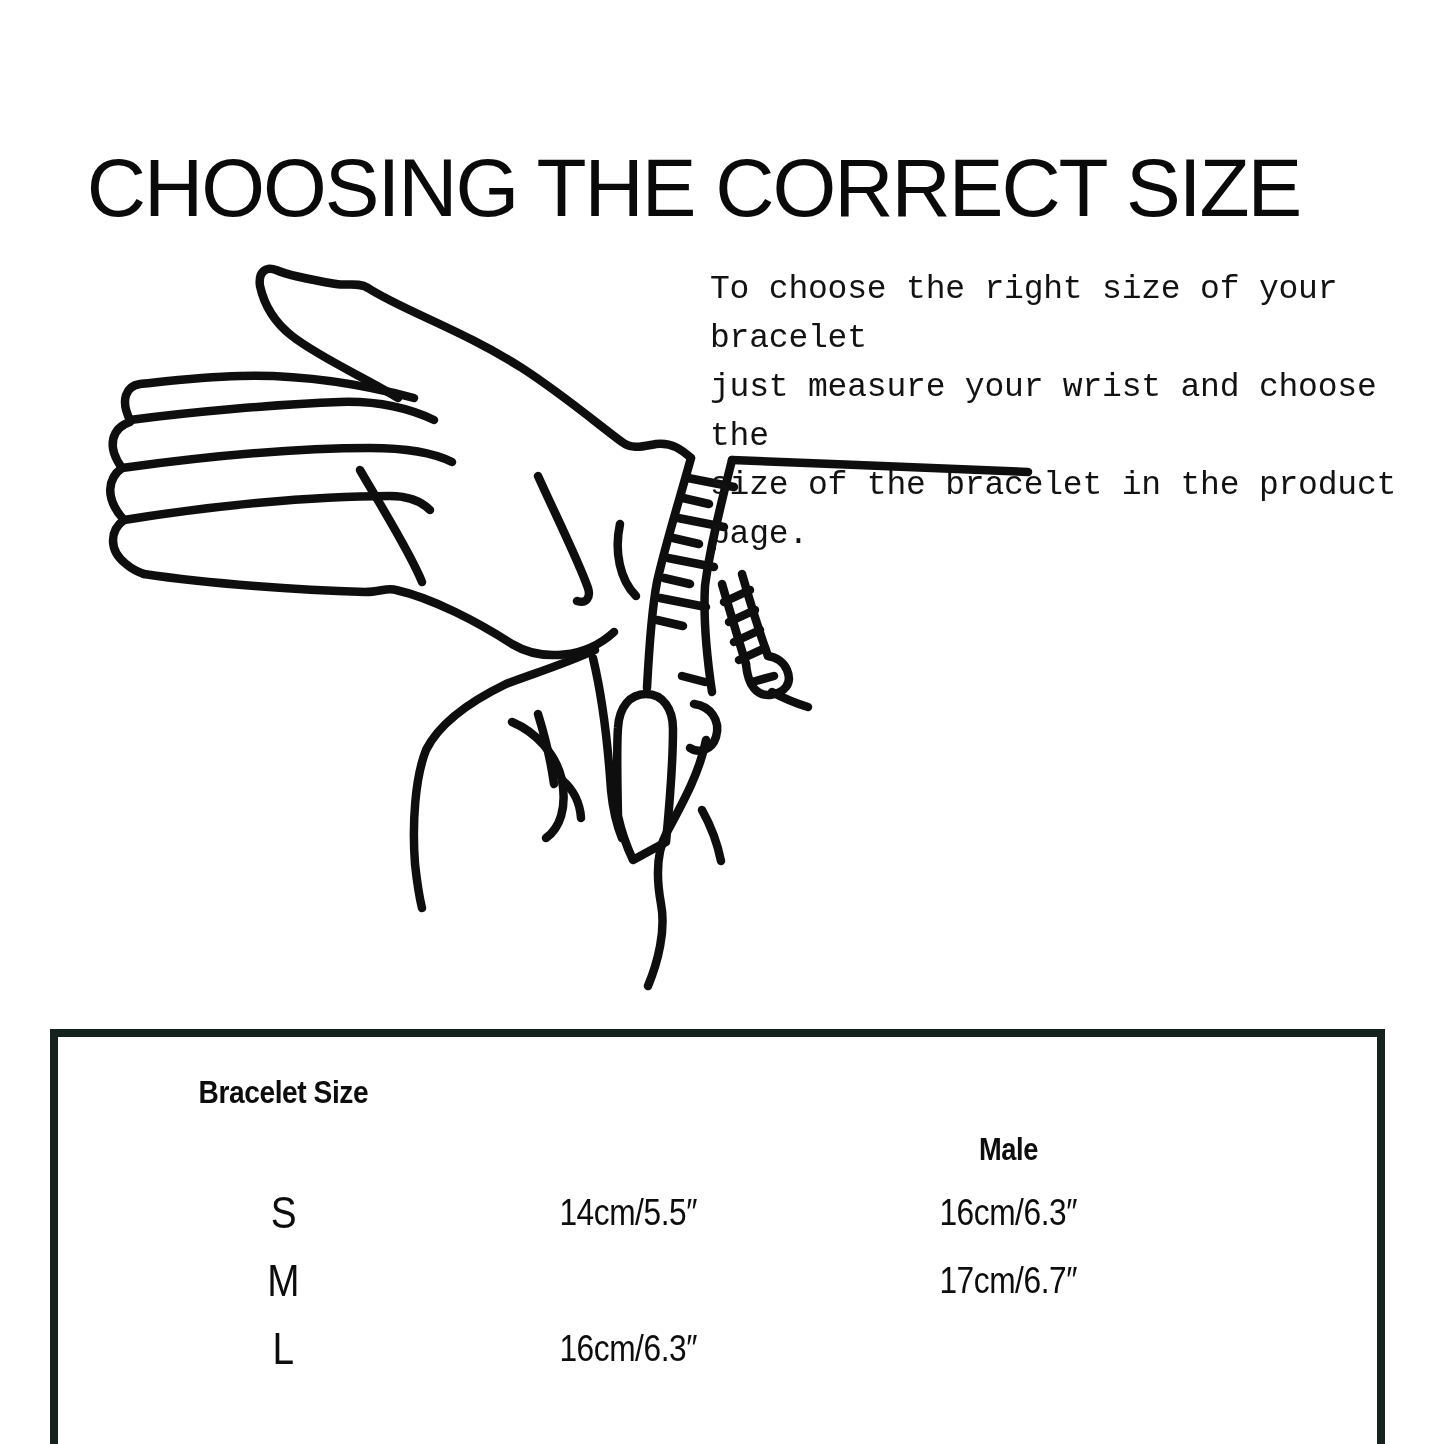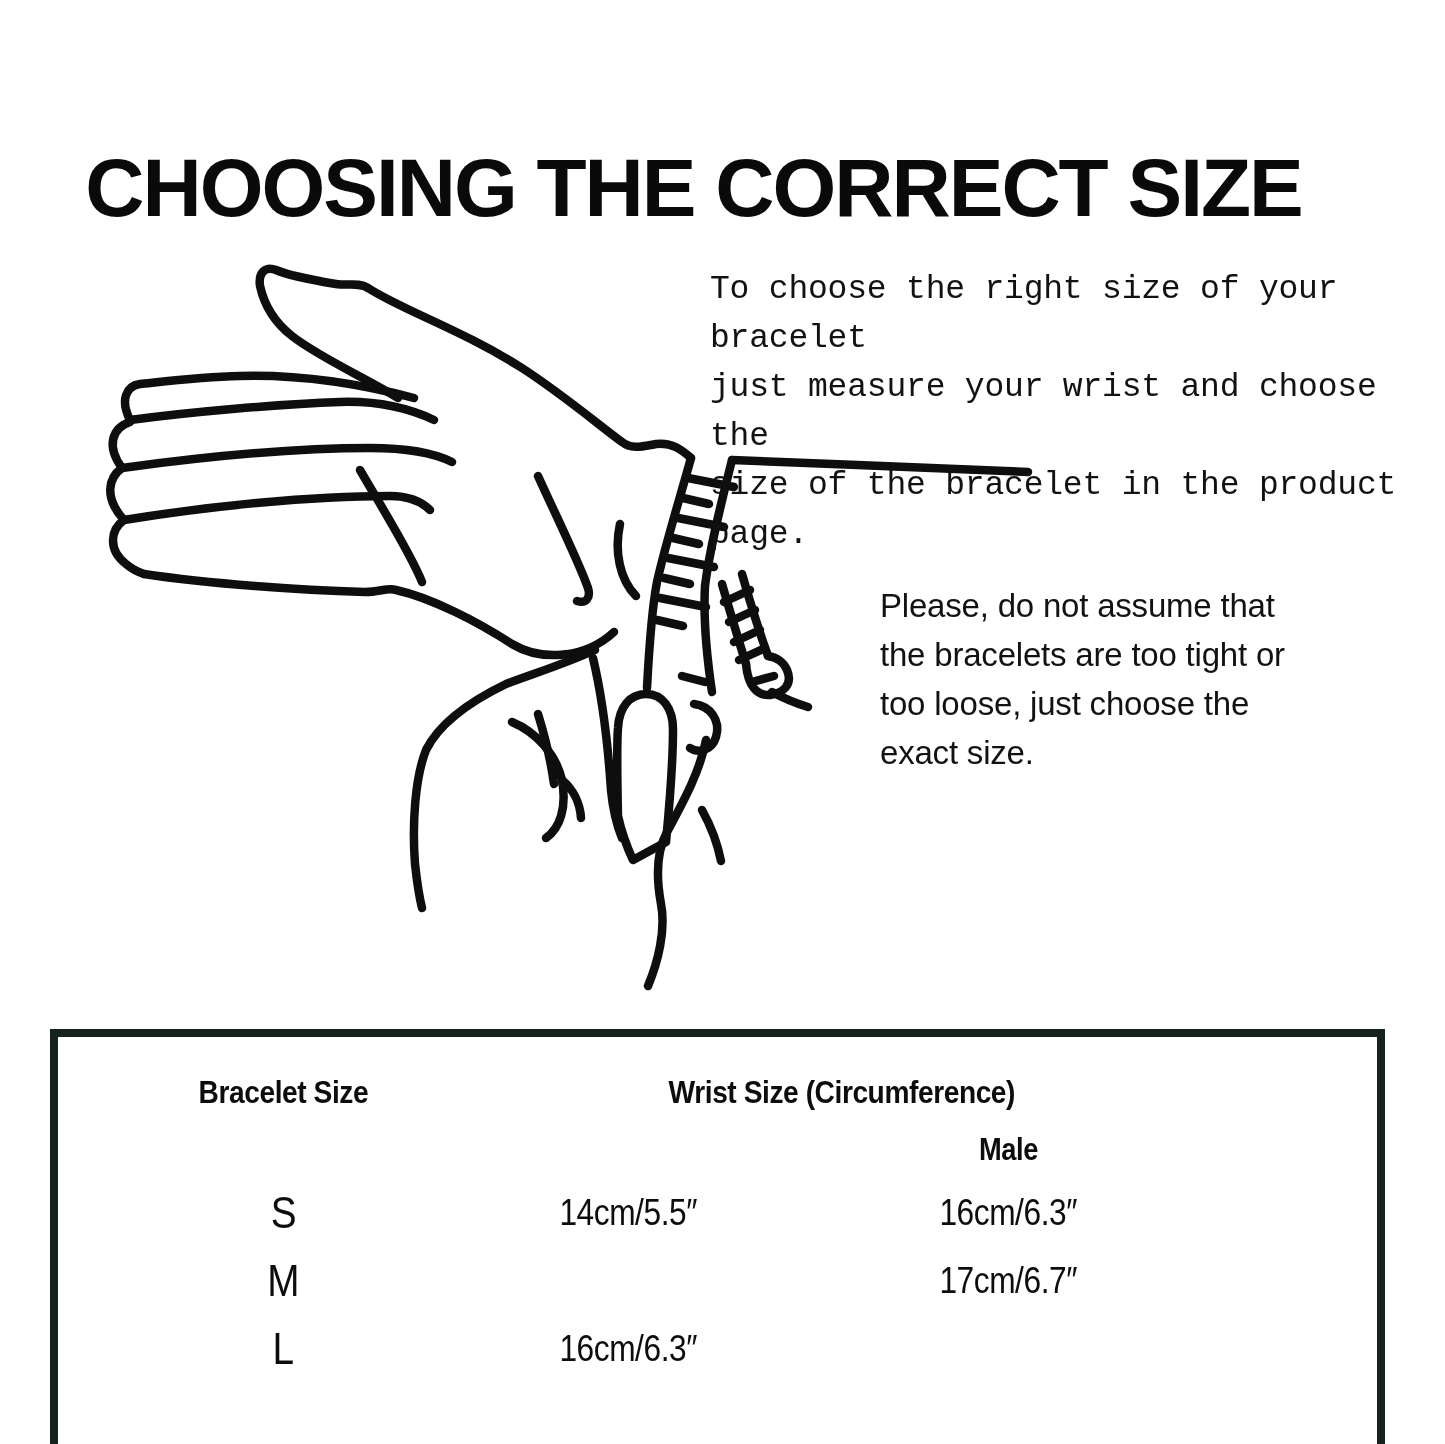--- a/index.html
+++ b/index.html
@@ -2,21 +2,21 @@
 <html><head>
 <meta charset="utf-8">
 <style>
   html,body{margin:0;padding:0;background:#ffffff;}
   #page{
     position:relative;width:1445px;height:1444px;background:#ffffff;overflow:hidden;
     font-family:"Liberation Sans","DejaVu Sans",sans-serif;color:#111111;
   }
   .title{
     position:absolute;top:92px;left:0;width:1387px;text-align:center;
-    font-size:82px;line-height:82px;font-weight:700;letter-spacing:-2px;color:#0a0a0a;
+    font-size:82px;line-height:82px;font-weight:400;letter-spacing:-2px;color:#0a0a0a;
     white-space:nowrap;
   }
   .illustration{position:absolute;left:60px;top:230px;width:1010px;height:800px;}
   .illustration svg{display:block;width:100%;height:100%;}
   .para{
     position:absolute;font-size:33px;line-height:49px;letter-spacing:-0.2px;
     color:#121212;white-space:pre-line;
   }
   .intro{left:710px;top:232px;width:700px;font-family:Liberation Mono, monospace;}
   .note{left:880px;top:548px;width:520px;}
@@ -97,31 +97,24 @@
           <path d="M 646 510 C 640 542 622 574 607 602 C 595 624 597 652 601 674 C 606 700 598 732 588 756"></path>
           <path d="M 642 580 C 652 598 658 616 661 631"></path>
         </g>
       </g>
     </svg>
   </div>
 
   <p class="para intro">To choose the right size of your bracelet
 just measure your wrist and choose the
 size of the bracelet in the product page.</p>
-  <p class="para note">Please, do not assume that
-the bracelets are too tight or
-too loose, just choose the
-exact size.</p>
 
   <section class="size-table">
     <div class="cell r1 c1">
         <span class="cond th">Bracelet Size</span>
-      </div>
-    <div class="cell r1 c23">
-        <span class="cond th">Wrist Size (Circumference)</span>
       </div>
 
     <div class="cell r2 c3">
         <span class="cond sub">Male</span>
       </div>
 
     <div class="cell r3 c1">
         <span class="cond szletter">S</span>
       </div>
     <div class="cell r3 c2">

